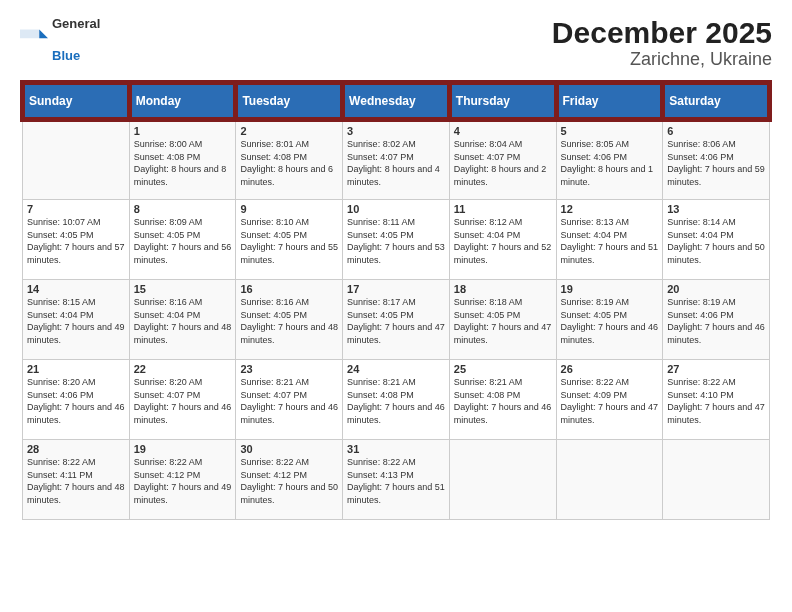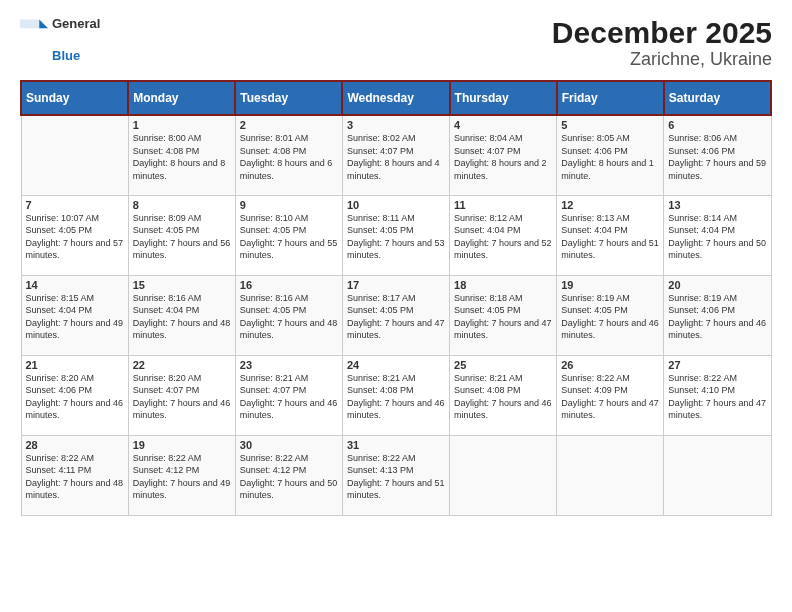--- a/index.html
+++ b/index.html
@@ -17,20 +17,21 @@
       padding: 16px 20px 16px 20px;
     }
     .header {
       display: flex;
       justify-content: space-between;
       align-items: flex-start;
       margin-bottom: 10px;
     }
     .logo {
       display: flex;
+      align-items: center;
       gap: 4px;
     }
     .logo-text {
       font-size: 13px;
       font-weight: bold;
       line-height: 1.2;
     }
     .logo-general { color: #333; }
     .logo-blue { color: #1a6ebd; margin-top: 16px; }
     .logo-icon {
@@ -55,21 +56,21 @@
       border-collapse: collapse;
       table-layout: fixed;
     }
     thead tr th {
       background: #2b6db5;
       color: #fff;
       font-size: 12px;
       font-weight: bold;
       padding: 9px 4px;
       text-align: left;
-      border: 2px solid #7f1d1d;
+      border: 5px solid #7f1d1d;
     }
     tbody tr td {
       vertical-align: top;
       border: 1px solid #ccc;
       padding: 3px 4px;
       font-size: 9.5px;
       color: #333;
       height: 80px;
     }
     tbody tr:nth-child(odd) td {

